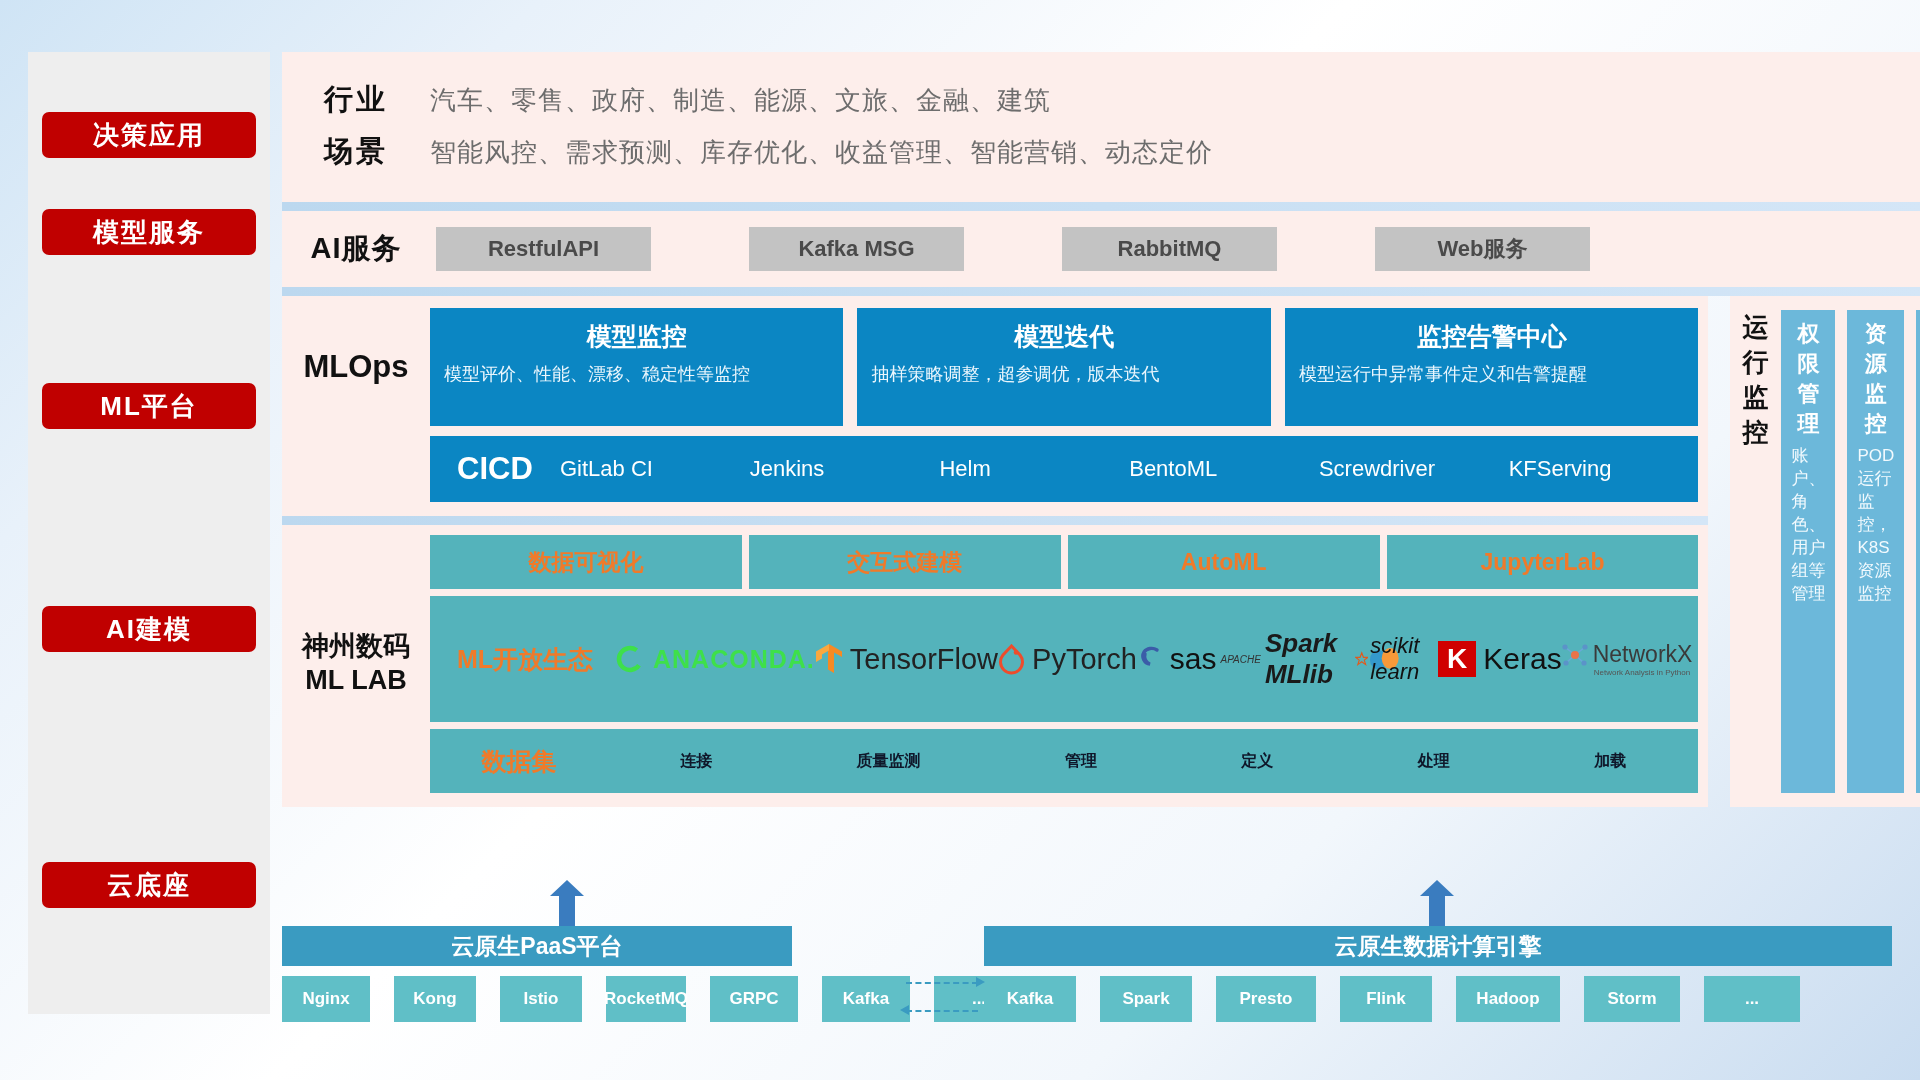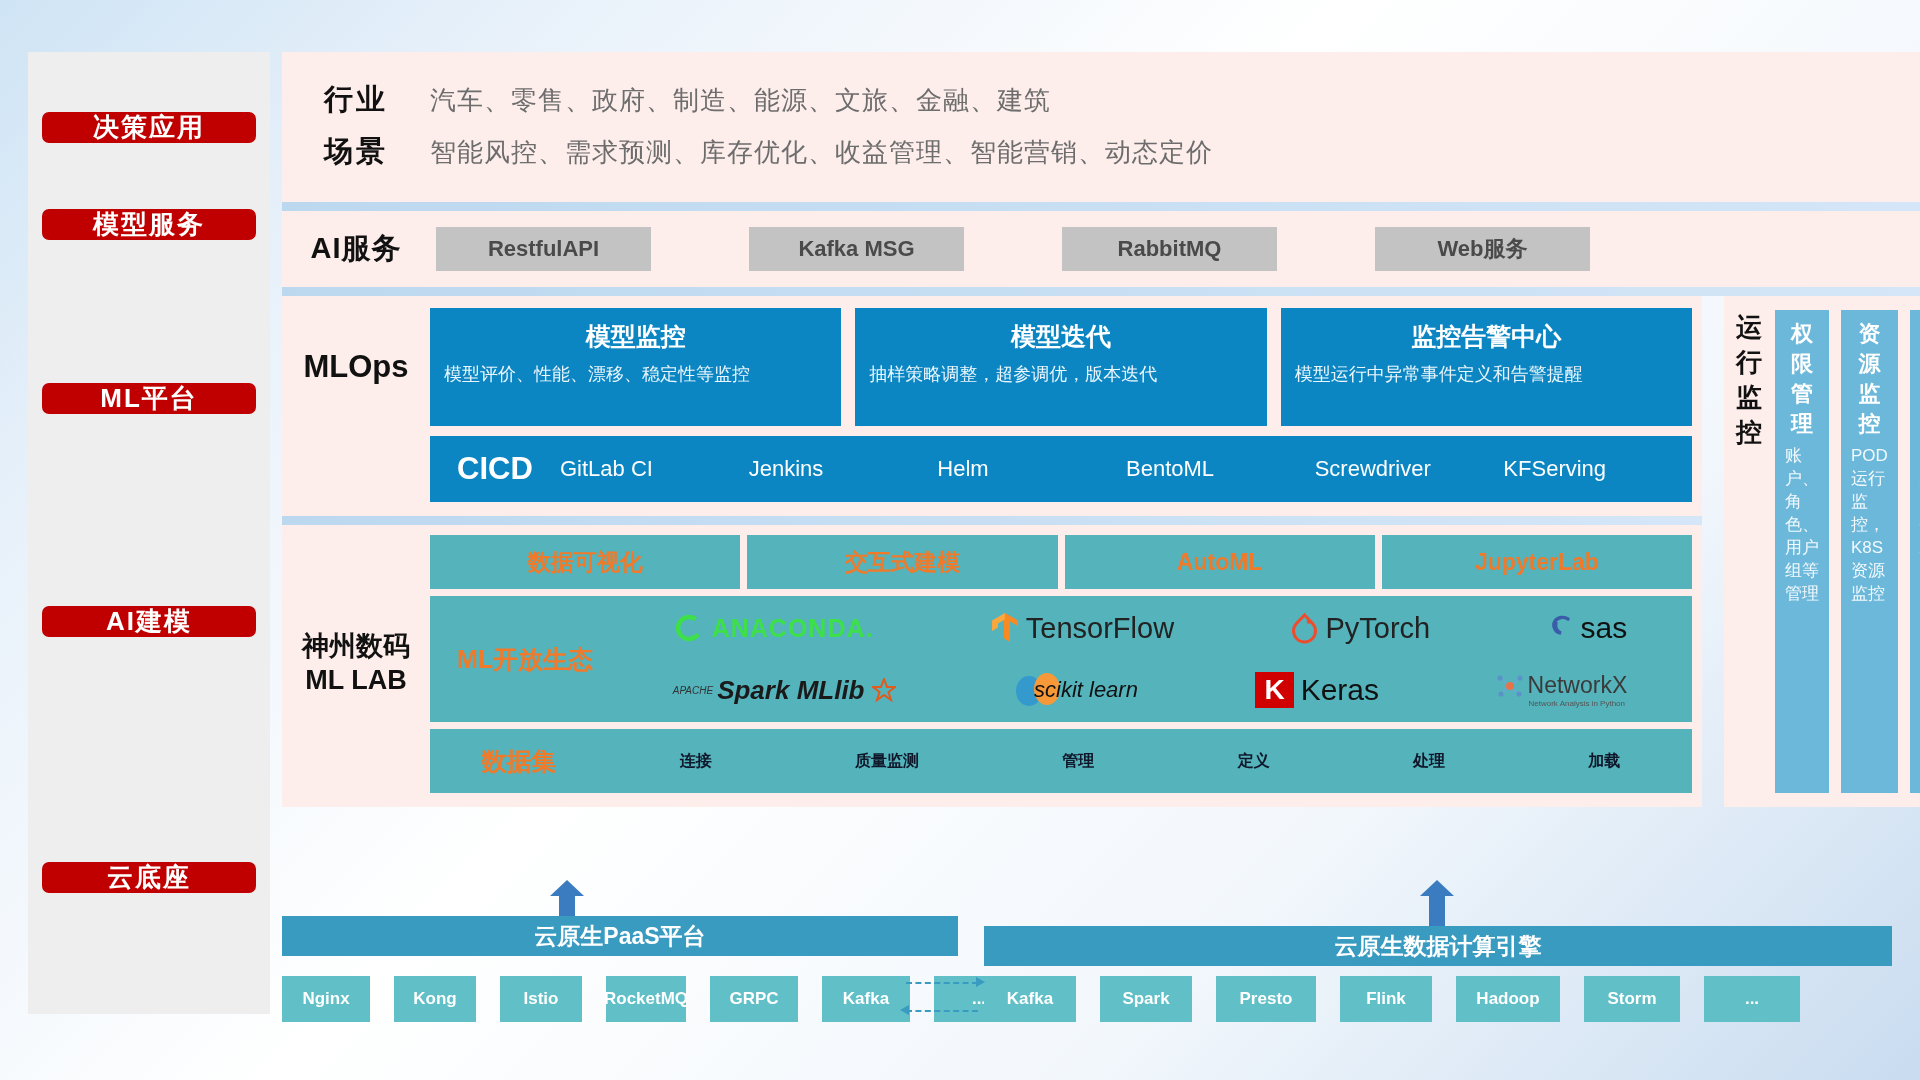--- a/index.html
+++ b/index.html
@@ -13,21 +13,21 @@
     position: relative;
   }
 
   
   #left-rail {
     position: absolute; left: 28px; top: 52px;
     width: 242px; height: 962px;
     background: #eeeeee;
   }
   .rail-chip {
-    position: absolute; left: 14px; width: 214px; height: 31px;
+    position: absolute; left: 14px; width: 214px; height: 46px;
     background: #c00000; border-radius: 7px;
     color: #fff; font-weight: bold; font-size: 26px;
     display: flex; align-items: center; justify-content: center;
     letter-spacing: 2px;
   }
 
   
   #main { position: absolute; left: 282px; top: 52px; width: 1642px; }
 
   .band {
@@ -106,21 +106,21 @@
     color: #f07a2a; font-size: 23px; font-weight: bold; text-align: right;
   }
   .eco-row {
     background: #54b3bb; display: flex; align-items: center;
     height: 126px; padding: 0 6px;
   }
   .eco-label {
     width: 178px; text-align: center;
     color: #f07a2a; font-size: 25px; font-weight: bold;
   }
-  .eco-logos { flex: 1; display: flex; flex-direction: column; justify-content: center; gap: 4px; }
+  .eco-logos { flex: 1; display: flex; flex-direction: row; justify-content: center; gap: 4px; }
   .eco-line { display: flex; align-items: center; justify-content: space-around; height: 58px; }
   .logo { display: flex; align-items: center; gap: 7px; }
   .logo-txt { font-size: 28px; }
 
   .data-row {
     background: #54b3bb; height: 64px; display: flex; align-items: center;
   }
   .data-label {
     width: 178px; text-align: center; color: #f07a2a;
     font-size: 25px; font-weight: bold;
@@ -143,21 +143,21 @@
   .mon-card .t { text-align: center; font-size: 22px; font-weight: bold; margin-bottom: 6px; }
   .mon-card .d { font-size: 17px; line-height: 1.35; color: #f2fafe; }
 
   
   #bottom { position: absolute; left: 282px; top: 880px; width: 1610px; height: 180px; }
   .paas-bar {
     position: absolute; height: 40px; background: #3a9bc1;
     color: #fff; font-size: 23px; font-weight: bold;
     display: flex; align-items: center; justify-content: center;
   }
-  #paas-left  { left: 0px;  top: 36px; width: 676px; }
+  #paas-left  { left: 0px;  top: 46px; width: 510px; }
   #paas-right { left: 702px; top: 46px; width: 908px; }
 
   .node-row { position: absolute; top: 96px; display: flex; gap: 24px; }
   .node {
     height: 46px; background: #60bfc7; color: #fff;
     font-size: 17px; font-weight: bold;
     display: flex; align-items: center; justify-content: center;
     text-align: center; line-height: 1.05; padding: 0 4px;
   }
 

